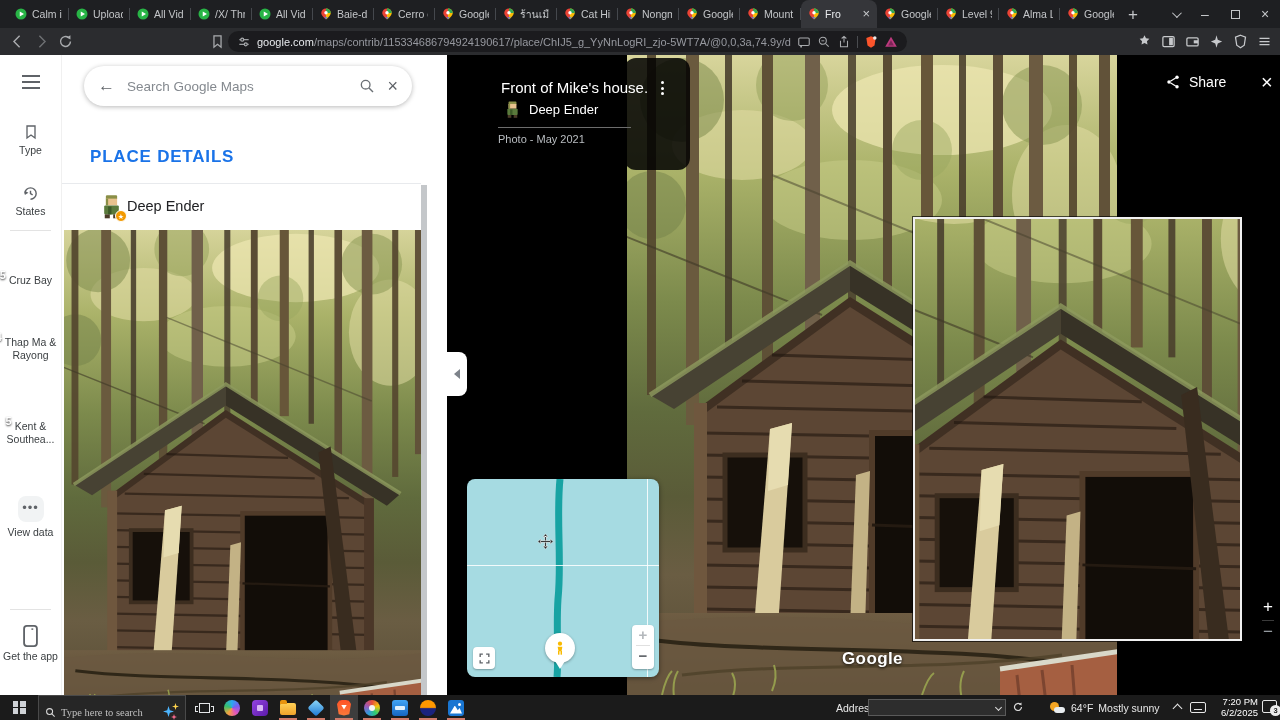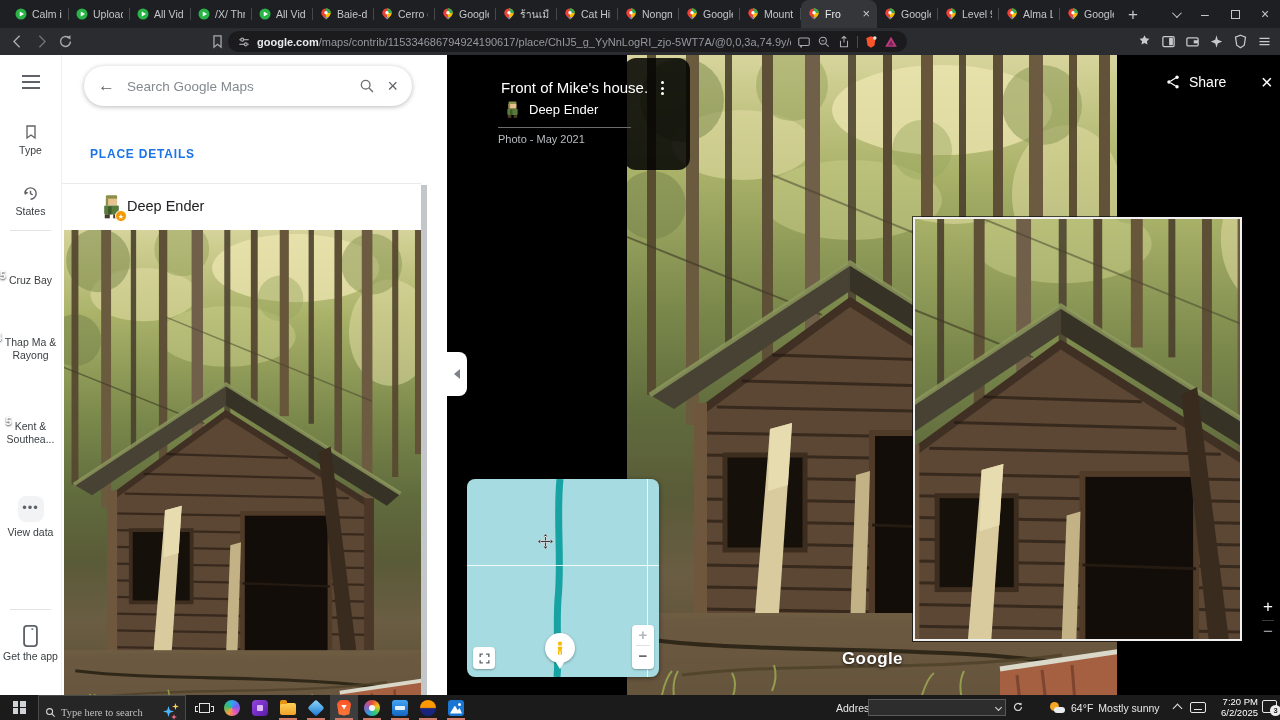--- a/index.html
+++ b/index.html
@@ -27,21 +27,21 @@
   .win-controls { position:absolute; right:0; top:0; height:28px; display:flex; align-items:center; }
   .win-btn { width:30px; height:28px; display:flex; align-items:center; justify-content:center; color:#c4c6c9; font-size:14px; }
   .chev { width:7px; height:7px; border-right:1.5px solid #c4c6c9; border-bottom:1.5px solid #c4c6c9; transform:rotate(45deg) translateY(-2px); }
   .restore-glyph { width:9px; height:9px; border:1.2px solid #c4c6c9; }
 
   
   .toolbar { position:absolute; left:0; top:28px; width:1280px; height:27px; background:#2b2c2f; }
   .nav-ic { position:absolute; top:5px; width:17px; height:17px; color:#a9abae; }
   .urlbar { position:absolute; left:228px; top:3px; width:679px; height:21px; border-radius:11px; background:#1b1b1e; display:flex; align-items:center; padding:0 9px; gap:6px; }
   .url-text { flex:1; font-size:11px; white-space:nowrap; overflow:hidden; color:#96989f; }
-  .url-text b { color:#e8eaed; font-weight:700; }
+  .url-text b { color:#e8eaed; font-weight:400; }
   .pill-ic { width:14px; height:14px; flex:none; }
   .pill-sep { width:1px; height:12px; background:#4a4c50; flex:none; }
   .tbar-right { position:absolute; right:6px; top:4px; display:flex; gap:5px; }
   .tbar-right .ric { width:19px; height:19px; display:flex; align-items:center; justify-content:center; }
 
   
   .content { position:absolute; left:0; top:55px; width:1280px; height:640px; background:#fff; }
 
   
   .rail { position:absolute; left:0; top:0; width:62px; height:640px; background:#fff; border-right:1px solid #f0f0f0; }
@@ -55,21 +55,21 @@
   .dots-box { width:26px; height:26px; margin:0 auto 4px; border-radius:8px; background:#f1f3f4; color:#5f6368; font-size:13px; line-height:24px; letter-spacing:1px; }
 
   
   .panel { position:absolute; left:62px; top:0; width:365px; height:640px; background:#fff; }
   .search-card { position:absolute; left:22px; top:11px; width:328px; height:40px; border-radius:22px; background:#fff;
     box-shadow:0 1px 5px rgba(0,0,0,.28); display:flex; align-items:center; padding:0 14px; gap:12px; }
   .search-card input { flex:1; border:0; outline:0; font-size:13.5px; color:#202124; background:transparent; font-family:inherit; }
   .search-card input::placeholder { color:#84898f; }
   .back-arrow { font-size:17px; color:#5f6368; }
   .x-glyph { font-size:18px; color:#5f6368; line-height:18px; }
-  .section-label { position:absolute; left:28px; top:92px; font-size:12px; font-weight:bold; letter-spacing:.8px; color:#1a73e8; }
+  .section-label { position:absolute; left:28px; top:92px; font-size:17px; font-weight:bold; letter-spacing:.8px; color:#1a73e8; }
   .panel-div { position:absolute; left:0; right:6px; top:128px; height:1px; background:#e8eaed; }
   .author-row { position:absolute; left:0; right:6px; top:129px; height:46px; background:#fff; }
   .author-row .avatar { position:absolute; left:36px; top:9px; width:27px; height:27px; }
   .star-badge { position:absolute; left:53px; top:26px; width:12px; height:12px; border-radius:50%; background:#f29900;
     color:#fff; font-size:7px; line-height:12px; text-align:center; border:1px solid #fff; }
   .author-name { position:absolute; left:65px; top:14px; font-size:14.5px; color:#202124; font-weight:500; }
   .panel-photo { position:absolute; left:2px; top:175px; width:357px; height:465px; overflow:hidden; }
   .panel-photo svg, .photo-svg svg, .inset svg { display:block; width:100%; height:100%; }
   .panel-scroll { position:absolute; right:0; top:130px; bottom:0; width:6px; background:#f5f5f5; }
   .panel-scroll .thumb-bar { position:absolute; left:0; top:0; width:6px; height:100%; background:#c4c7ca; }

